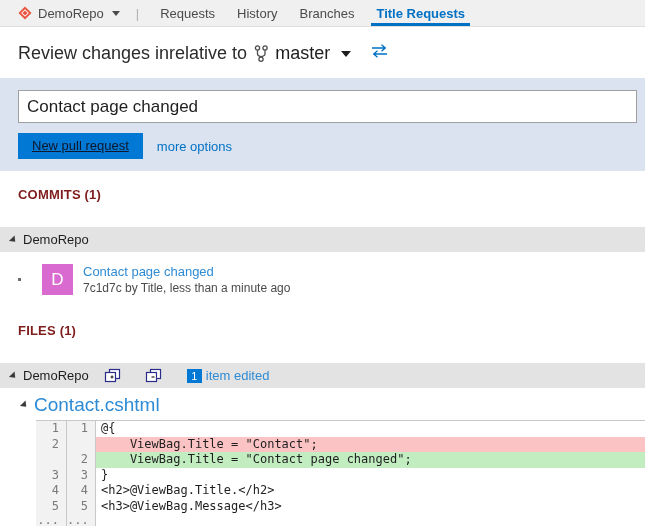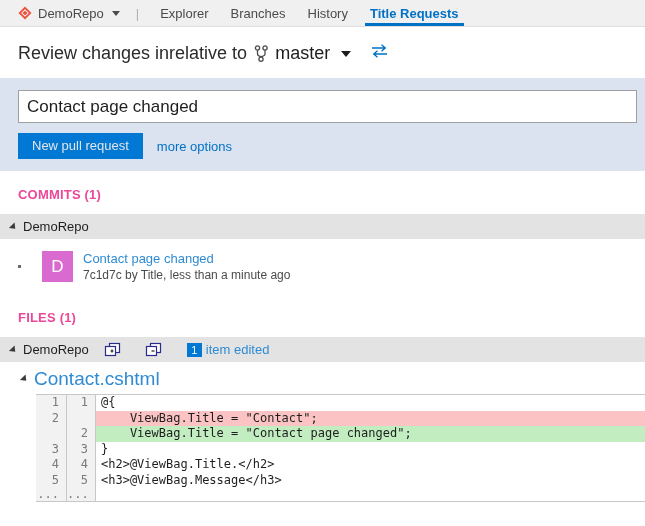--- a/index.html
+++ b/index.html
@@ -138,43 +138,44 @@
     padding: 2px 8px;
     outline: none;
   }
   .pr-actions {
     display: flex;
     align-items: center;
     margin-top: 10px;
   }
   .btn-primary {
     background: #0078d4;
-    color: #e5e5e5;
+    color: #0f172a;
     border: none;
     font-family: "Liberation Sans", sans-serif;
     font-size: 13px;
     padding: 0 14px;
     height: 26px;
     line-height: 26px;
     cursor: pointer;
+    text-decoration: underline;
   }
   .link-more {
     color: #0071c5;
     font-size: 13px;
     margin-left: 14px;
     cursor: pointer;
   }
 
   
   .section-head {
     font-size: 13px;
     font-weight: bold;
-    color: #ec4899;
+    color: #7f1d1d;
     letter-spacing: 0.2px;
-    padding: 16px 0 12px 18px;
+    padding: 16px 0 25px 18px;
   }
 
   
   .group-row {
     background: #e3e3e3;
     height: 25px;
     display: flex;
     align-items: center;
     padding-left: 11px;
     font-size: 13px;
@@ -305,23 +306,23 @@
         <polygon points="7,0.5 13.5,7 7,13.5 0.5,7" fill="#e8543f"></polygon>
         <polygon points="7,3.2 10.8,7 7,10.8 3.2,7" fill="#ffffff"></polygon>
         <polygon points="7,4.4 9.6,7 7,9.6 4.4,7" fill="#e8543f"></polygon>
       </svg>
     </span>
     <span class="repo-name">DemoRepo</span>
     <span class="caret-down"></span>
   </div>
   <span class="nav-sep">|</span>
   <div class="nav-tabs">
-    <div class="nav-tab">Explorer</div>
+    <div class="nav-tab">Requests</div>
+    <div class="nav-tab">History</div>
     <div class="nav-tab">Branches</div>
-    <div class="nav-tab">History</div>
     <div class="nav-tab active">Title Requests</div>
   </div>
 </div>
 
 <div class="review-line">
   <span class="txt">Review changes in</span>
   <span class="txt">relative to</span>
   <span class="branch-chip">
     <span class="branch-ico">
       <svg width="15" height="17" viewBox="0 0 15 17">

